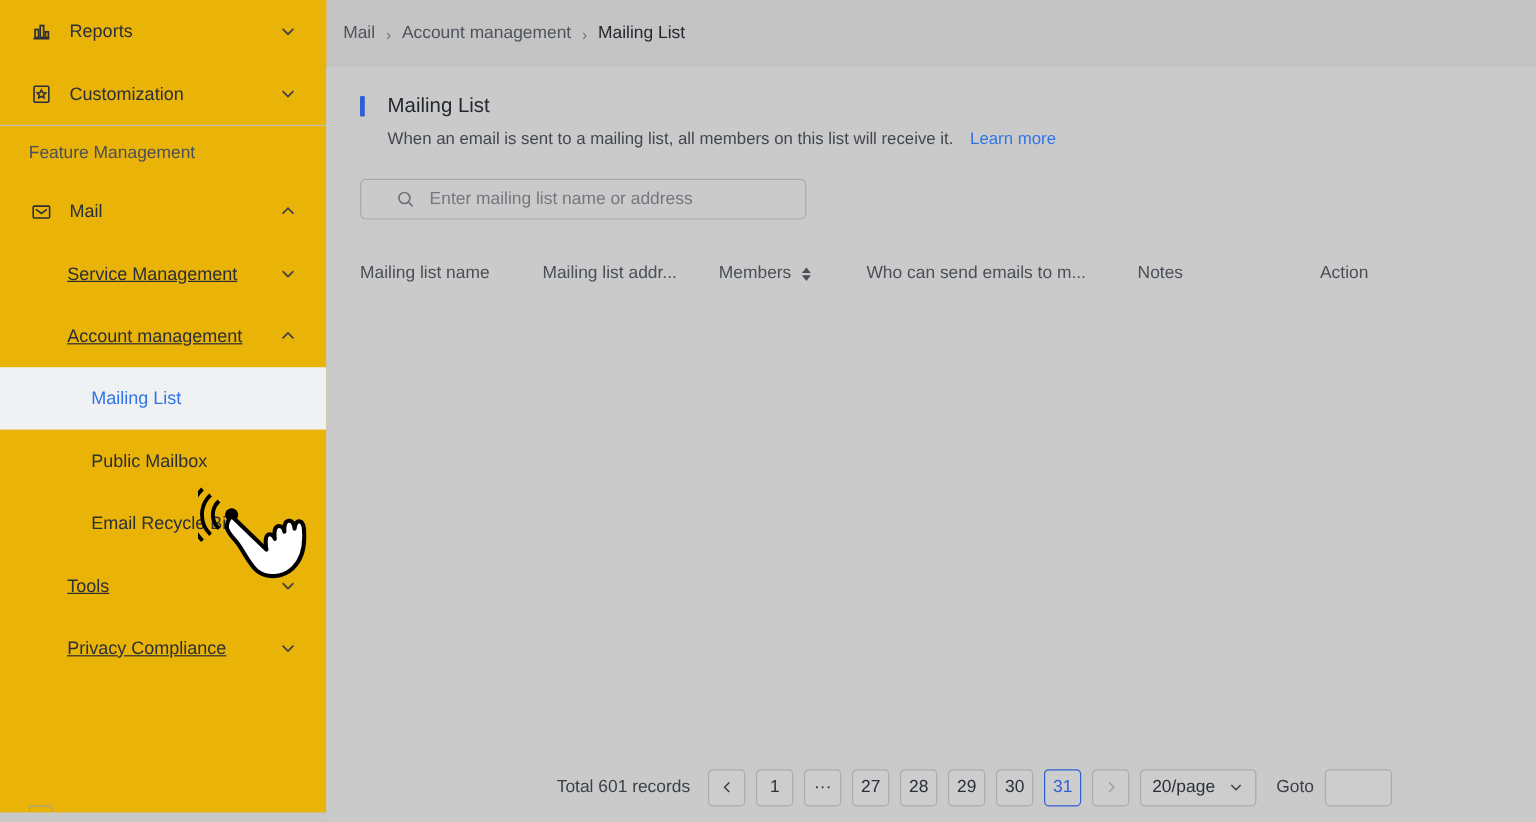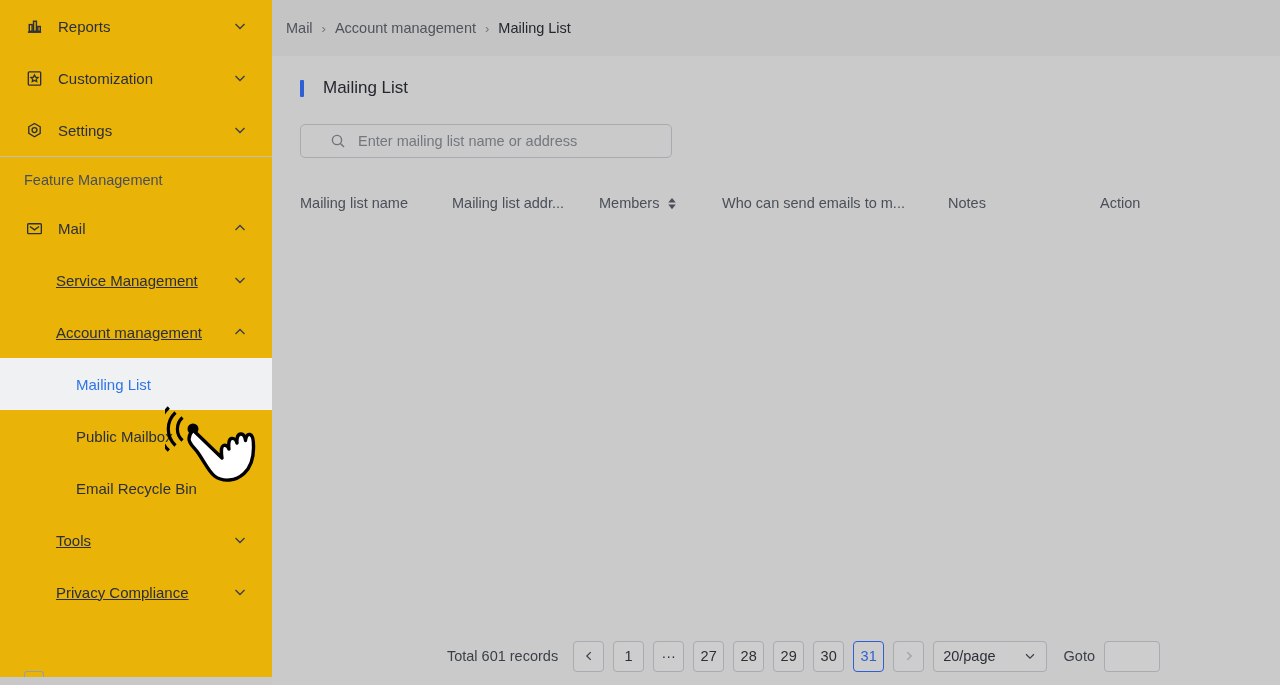--- a/index.html
+++ b/index.html
@@ -156,21 +156,21 @@
     min-width: 31px; height: 31px; padding: 0 6px;
     border: 1px solid #aaabb1; border-radius: 4px;
     background: #cdcdcd; color: #2b2f38;
     display: flex; align-items: center; justify-content: center;
     cursor: pointer; font-size: 14.5px;
   }
   .pg.current { border-color: #2f5fd4; color: #2f5fd4; }
   .pg.disabled { color: #9a9ea6; cursor: default; }
   .pg-size {
     height: 31px; padding: 0 9px; border: 1px solid #aaabb1; border-radius: 4px;
-    background: #cdcdcd; display: flex; align-items: center; gap: 27px;
+    background: #cdcdcd; display: flex; align-items: center; gap: 10px;
     cursor: pointer; color: #2b2f38;
   }
   .goto-lbl { margin-left: 8px; color: #3a3f48; }
   .goto-input {
     width: 56px; height: 31px; border: 1px solid #aaabb1; border-radius: 4px;
     background: #cdcdcd; outline: none; font-family: inherit; font-size: 14.5px;
     color: #2b2f38; padding: 0 7px;
   }
   svg { display: block; }
 </style>
@@ -208,34 +208,20 @@
           </svg>
         </span>
         <span class="lbl">Customization</span>
         <span class="chev">
           <svg viewBox="0 0 16 16" width="16" height="16" fill="none" stroke="currentColor" stroke-width="1.4">
             <polyline points="3.5,6 8,10.5 12.5,6"></polyline>
           </svg>
         </span>
       </div>
 
-      <div class="nav-item lvl1">
-        <span class="ico">
-          <svg viewBox="0 0 20 20" width="19" height="19" fill="none" stroke="currentColor" stroke-width="1.4">
-            <polygon points="10,2.6 16,6.1 16,13.1 10,16.6 4,13.1 4,6.1"></polygon>
-            <circle cx="10" cy="9.6" r="2.6"></circle>
-          </svg>
-        </span>
-        <span class="lbl">Settings</span>
-        <span class="chev">
-          <svg viewBox="0 0 16 16" width="16" height="16" fill="none" stroke="currentColor" stroke-width="1.4">
-            <polyline points="3.5,6 8,10.5 12.5,6"></polyline>
-          </svg>
-        </span>
-      </div>
     </div>
 
     <div class="section-label divider-top">Feature Management</div>
 
     <div class="nav-group">
 
       <div class="nav-item lvl1">
         <span class="ico">
           <svg viewBox="0 0 20 20" width="19" height="19" fill="none" stroke="currentColor" stroke-width="1.4">
             <rect x="2.8" y="5" width="14.4" height="10.4" rx="1"></rect>
@@ -312,20 +298,24 @@
       <span class="crumb current">Mailing List</span>
     </div>
 
     <div class="content">
 
       <div class="page-head">
         <div class="page-head-left">
           <div class="title-row">
             <span class="title-accent"></span>
             <span class="page-title">Mailing List</span>
+          </div>
+          <div class="page-sub">
+            <span>When an email is sent to a mailing list, all members on this list will receive it.</span>
+            <span class="learn">Learn more</span>
           </div>
         </div>
       </div>
 
       <div class="search-wrap">
         <div class="search-box">
           <span class="s-ico">
             <svg viewBox="0 0 16 16" width="16" height="16" fill="none" stroke="currentColor" stroke-width="1.4">
               <circle cx="7" cy="7" r="4.6"></circle>
               <line x1="10.4" y1="10.4" x2="14" y2="14"></line>

